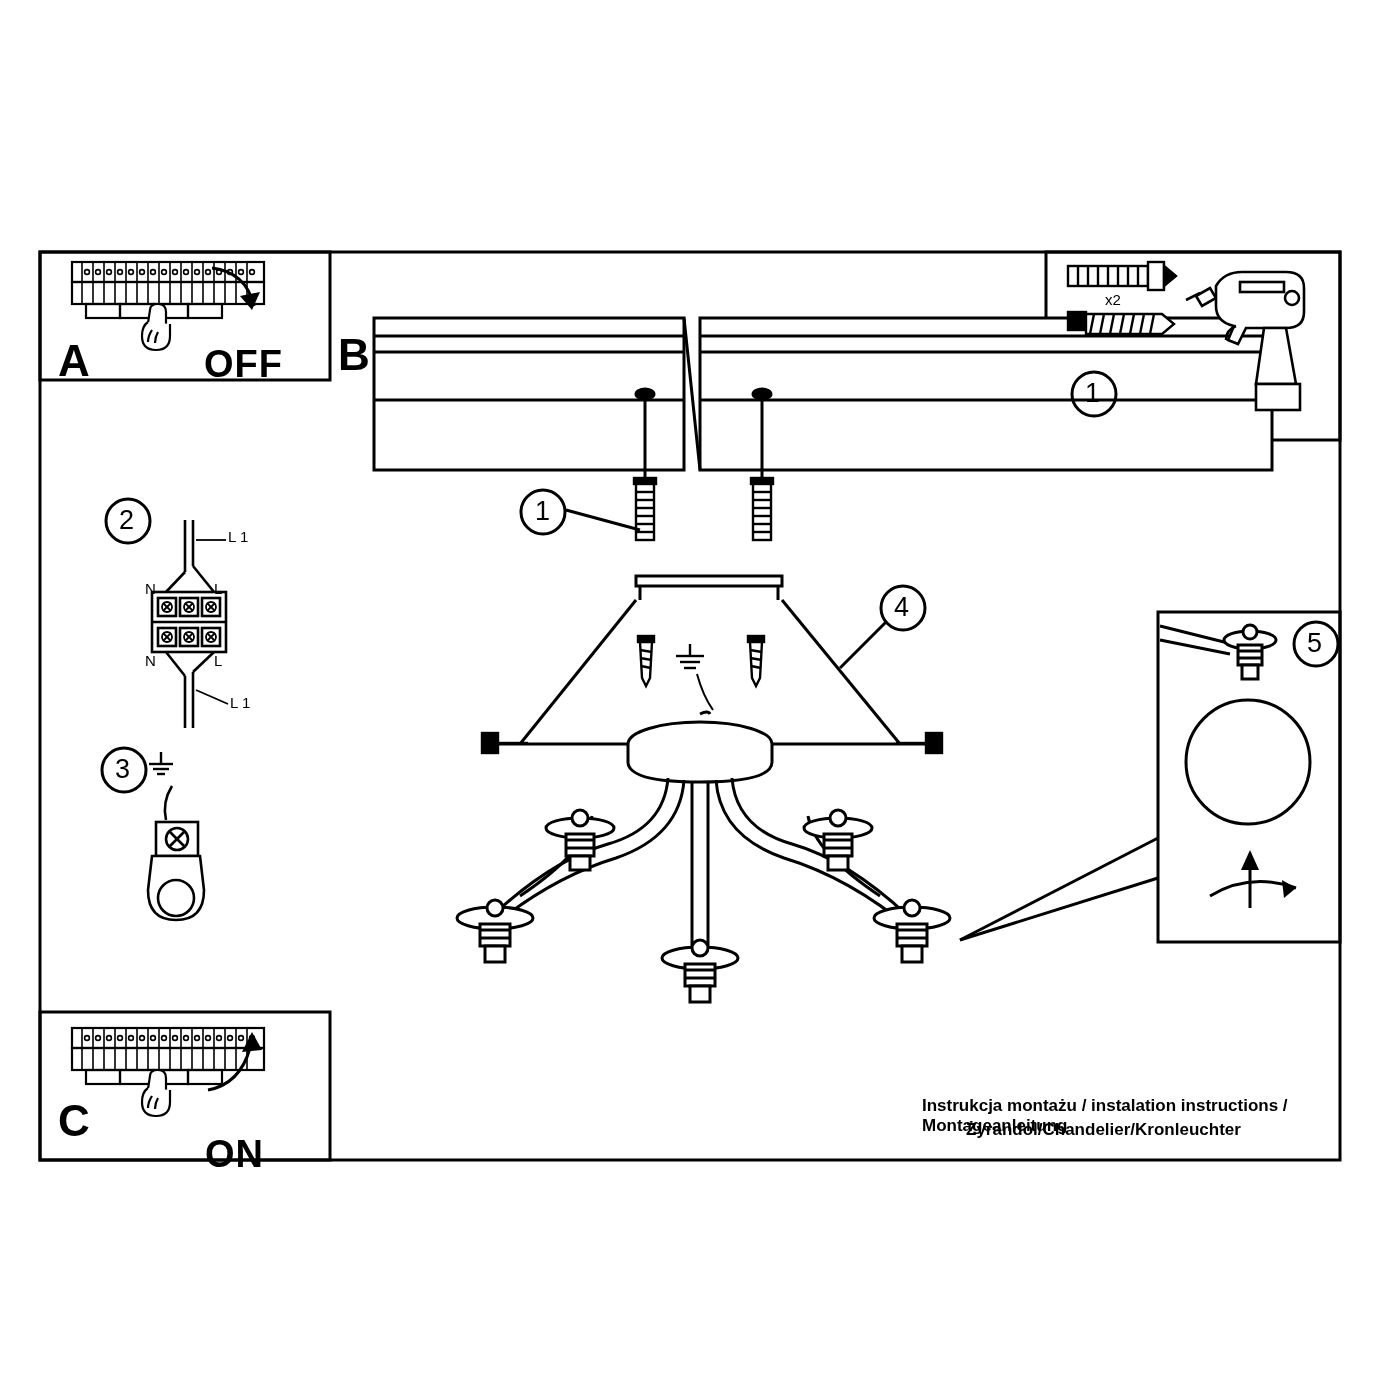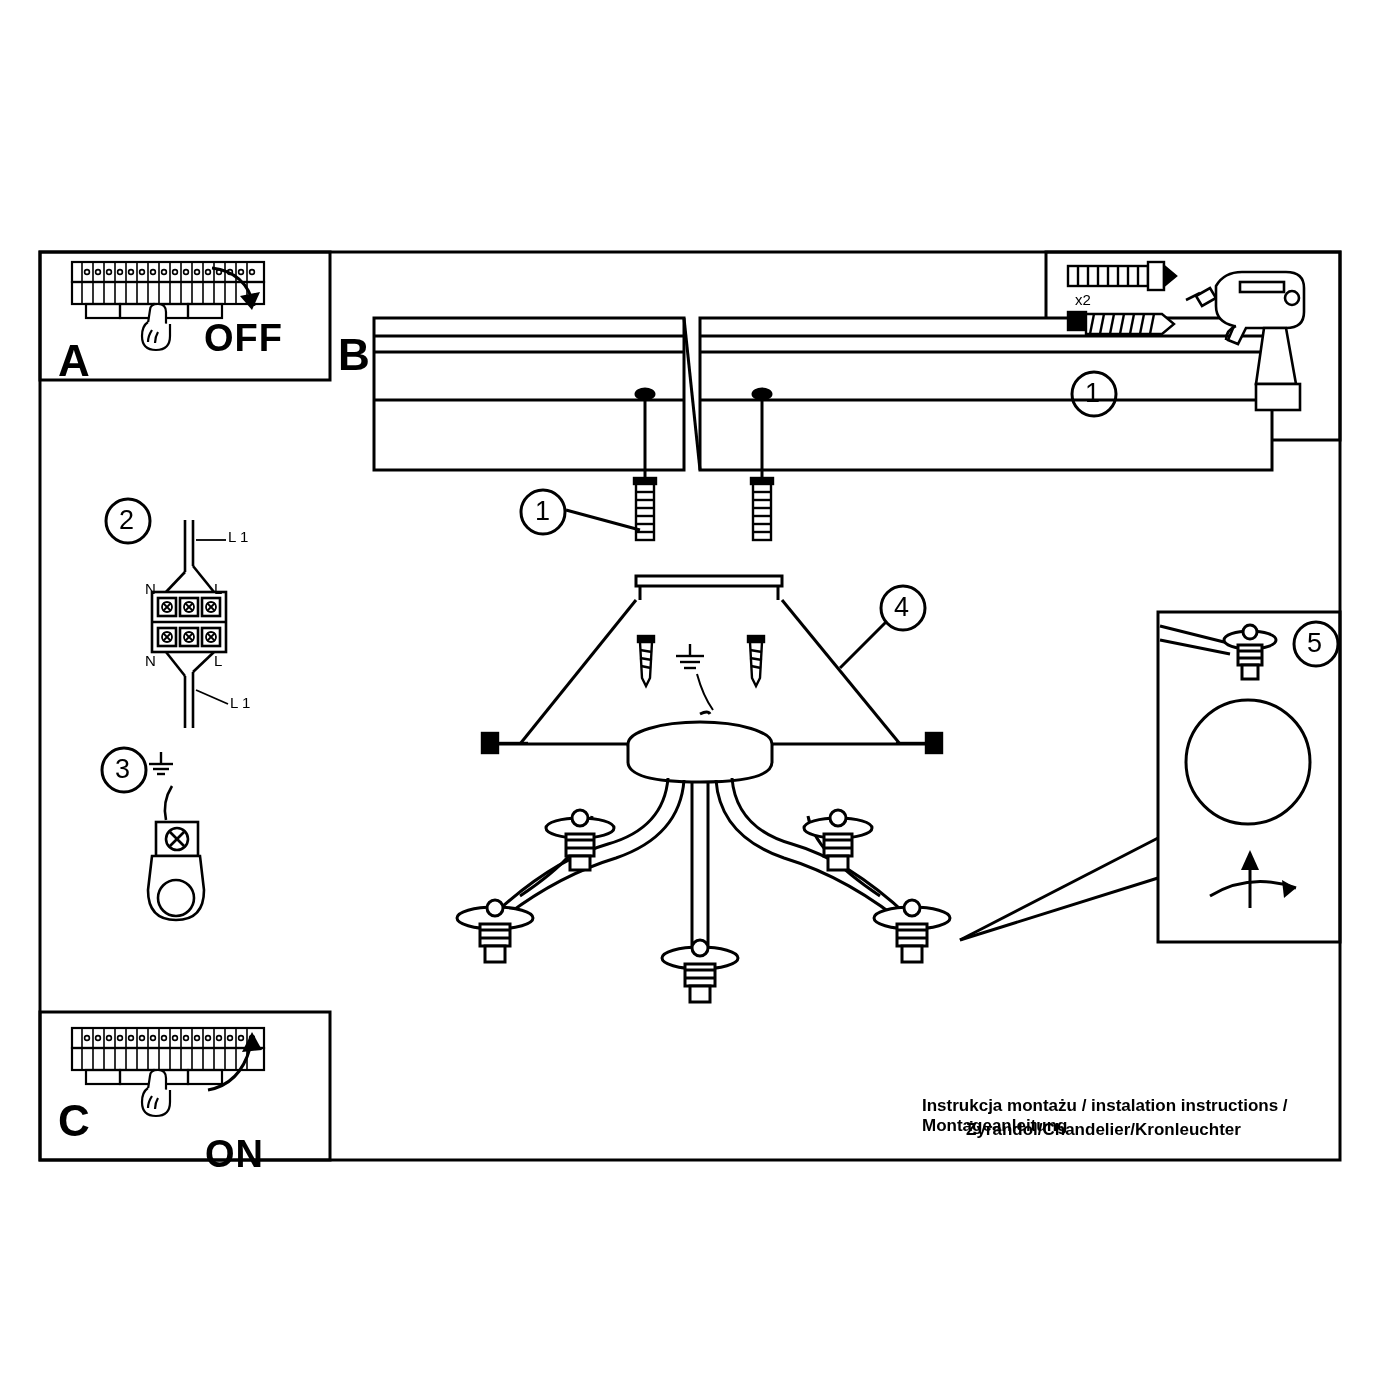--- a/index.html
+++ b/index.html
@@ -408,29 +408,29 @@
         <polygon points="1296,888 1282,880 1284,898" fill="#000" stroke="none"></polygon>
         <line x1="1250" y1="908" x2="1250" y2="862"></line>
         <polygon points="1250,850 1241,870 1259,870" fill="#000" stroke="none"></polygon>
       </g>
       <circle cx="1316" cy="644" r="22" stroke-width="3"></circle>
 
     </g>
   </svg>
 
   <div class="lbl big-letter" style="left:58px;  top:336px;">A</div>
-  <div class="lbl onoff" style="left:204px; top:317px;">OFF</div>
+  <div class="lbl onoff" style="left:204px; top:343px;">OFF</div>
 
   <div class="lbl big-letter" style="left:338px; top:330px;">B</div>
 
   <div class="lbl big-letter" style="left:58px;  top:1096px;">C</div>
   <div class="lbl onoff" style="left:205px; top:1133px;">ON</div>
 
   <div class="lbl num" style="left:1085px; top:378px;">1</div>
-  <div class="lbl tiny" style="left:1075px; top:291px;">x2</div>
+  <div class="lbl tiny" style="left:1105px; top:291px;">x2</div>
 
   <div class="lbl num" style="left:535px; top:496px;">1</div>
 
   <div class="lbl num" style="left:119px; top:505px;">2</div>
   <div class="lbl tiny" style="left:228px; top:528px;">L 1</div>
   <div class="lbl tiny" style="left:145px; top:580px;">N</div>
   <div class="lbl tiny" style="left:214px; top:580px;">L</div>
   <div class="lbl tiny" style="left:145px; top:652px;">N</div>
   <div class="lbl tiny" style="left:214px; top:652px;">L</div>
   <div class="lbl tiny" style="left:230px; top:694px;">L 1</div>

